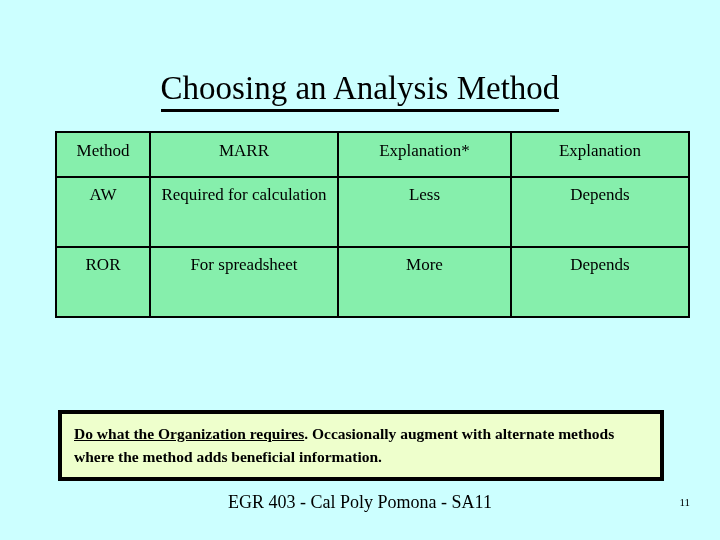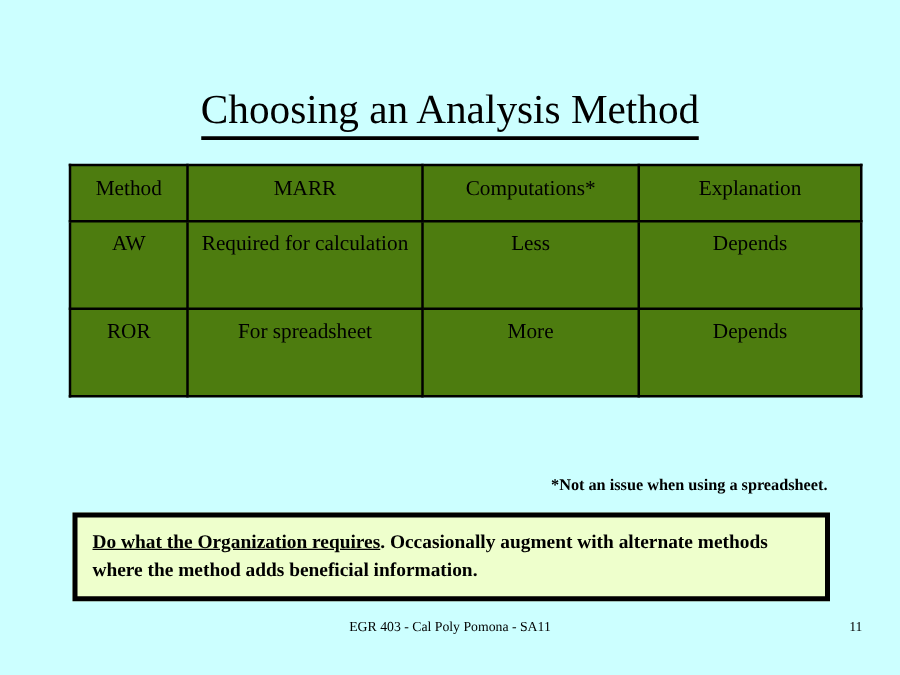--- a/index.html
+++ b/index.html
@@ -51,21 +51,21 @@
     table-layout: fixed;
   }
   table.matrix td, table.matrix th {
     border: 2px solid #000000;
     text-align: center;
     vertical-align: top;
     font-weight: normal;
     font-size: 17px;
     line-height: 22px;
     padding: 6px 2px 4px 2px;
-    background: #4d7c0f;
+    background: #86efac;
   }
   table.matrix thead th {
     height: 31px;
     padding-top: 7px;
     padding-bottom: 5px;
   }
   table.matrix tbody td {
     height: 58px;
   }
   .col-method { width: 88px; }
@@ -106,21 +106,21 @@
     text-align: right;
   }
 
   
   .footer-text {
     position: absolute;
     left: 0;
     top: 494px;
     width: 720px;
     text-align: center;
-    font-size: 11px;
+    font-size: 18px;
     line-height: 16px;
   }
   .footer-page {
     position: absolute;
     right: 30px;
     top: 494px;
     font-size: 11px;
     line-height: 16px;
     text-align: right;
     width: 60px;
@@ -134,42 +134,41 @@
   <div class="title">
     <span class="title-inner">Choosing an Analysis Method</span>
   </div>
 
   <div class="table-wrap">
     <table class="matrix">
       <thead>
         <tr>
           <th class="col-method">Method</th>
           <th class="col-marr">MARR</th>
-          <th class="col-comp">Computations*</th>
+          <th class="col-comp">Explanation*</th>
           <th class="col-expl">Explanation</th>
         </tr>
       </thead>
       <tbody>
         <tr>
           <td class="col-method">AW</td>
           <td class="col-marr">Required for calculation</td>
           <td class="col-comp">Less</td>
           <td class="col-expl">Depends</td>
         </tr>
         <tr>
           <td class="col-method">ROR</td>
           <td class="col-marr">For spreadsheet</td>
           <td class="col-comp">More</td>
           <td class="col-expl">Depends</td>
         </tr>
       </tbody>
     </table>
   </div>
 
-  <div class="footnote">*Not an issue when using a spreadsheet.</div>
 
   <div class="callout">
     <span class="emph">Do what the Organization requires</span><span>.  Occasionally augment with alternate methods where the method adds beneficial information.</span>
   </div>
 
   <div class="footer-text">EGR 403 - Cal Poly Pomona - SA11</div>
   <div class="footer-page">11</div>
 
 </div>
 

